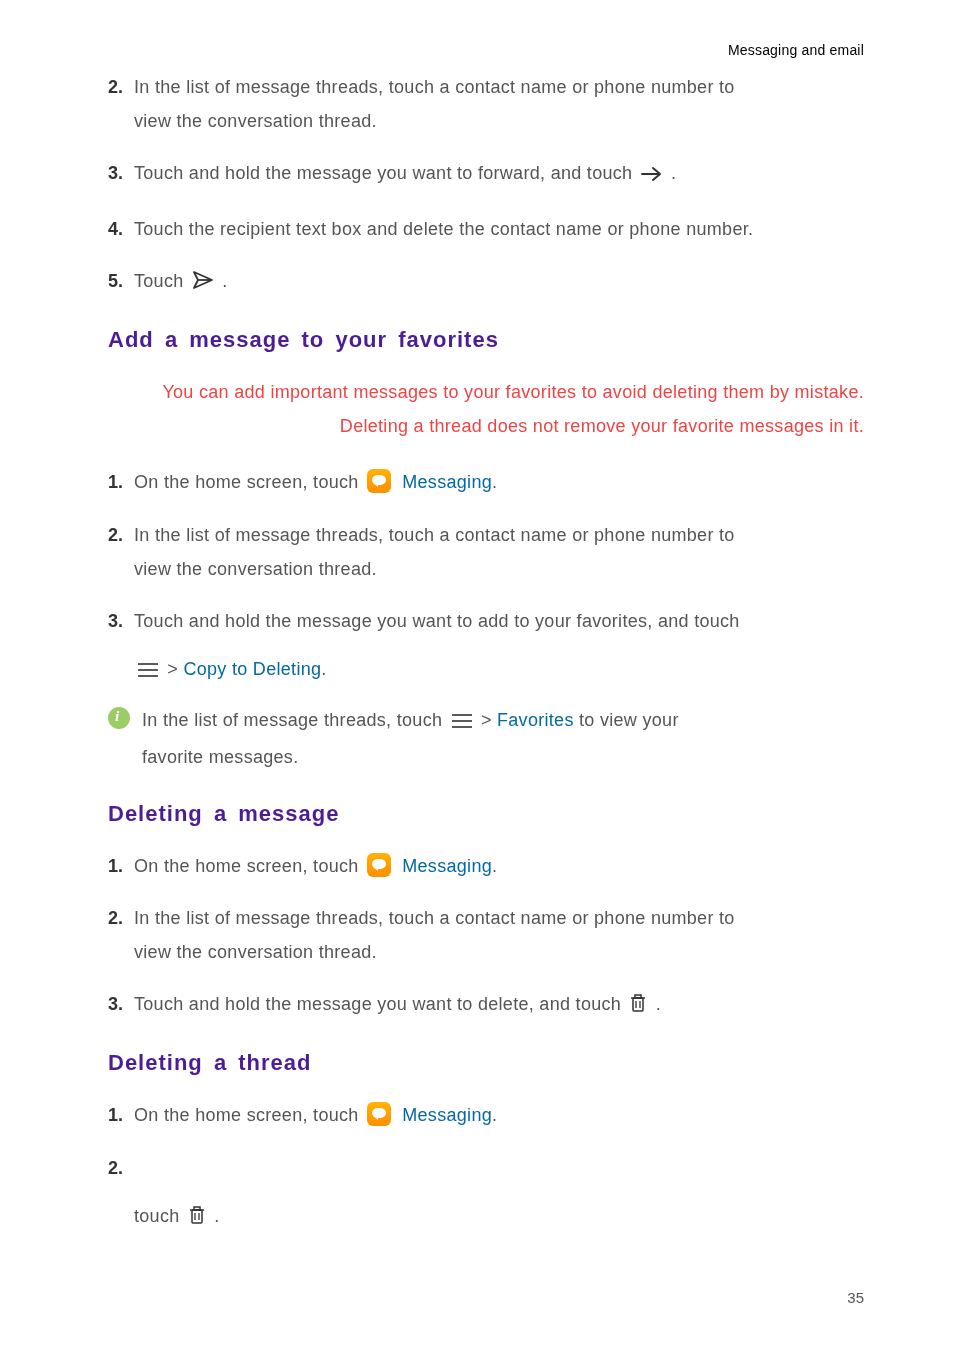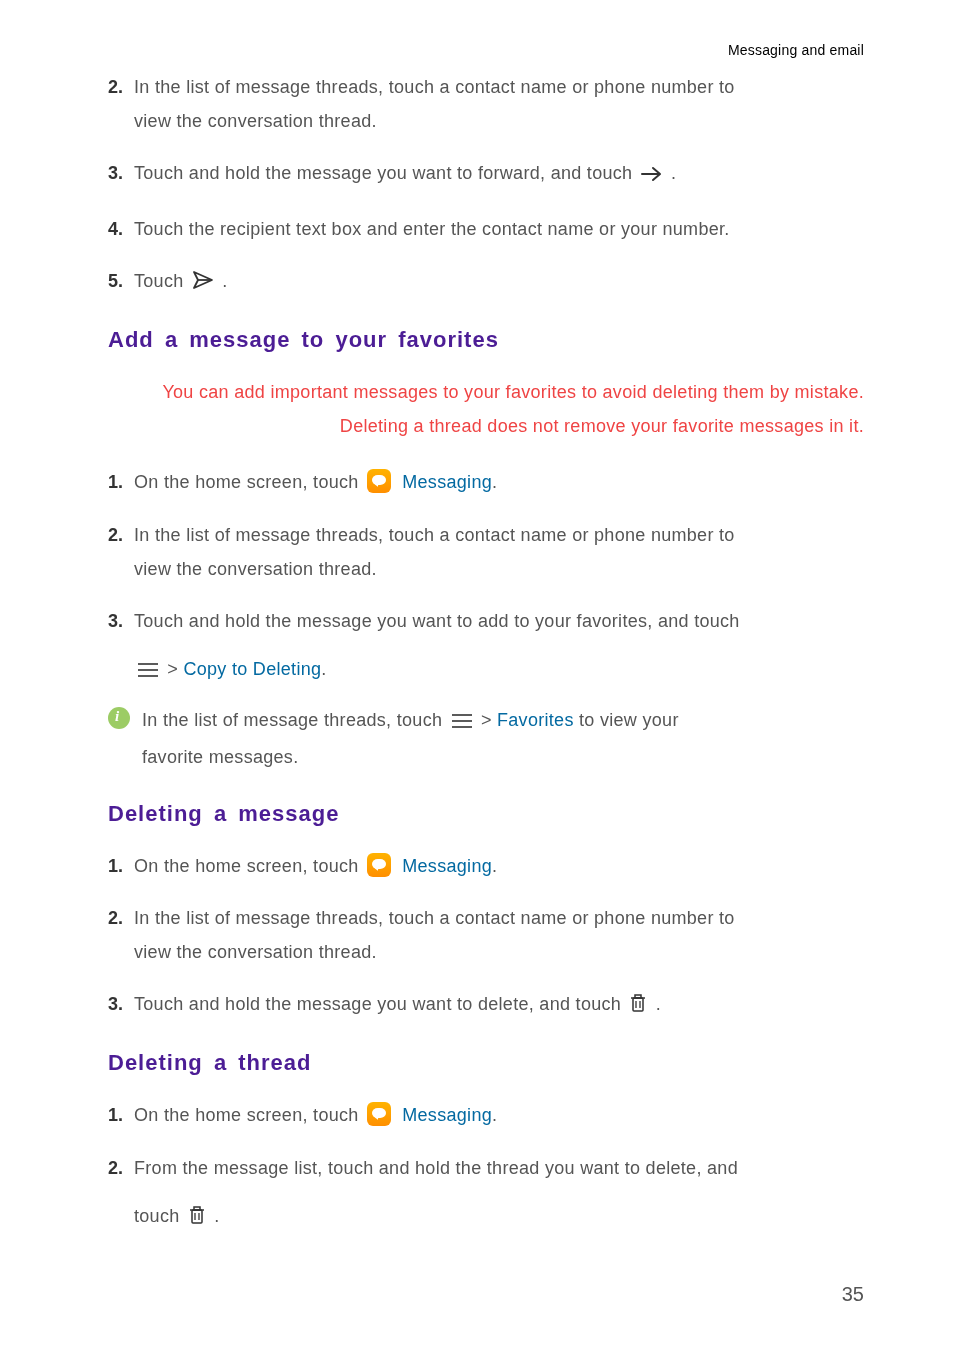--- a/index.html
+++ b/index.html
@@ -125,21 +125,21 @@
     letter-spacing: 0.3px;
   }
   .info-body .sub-line {
     display: block;
     margin-top: 0;
   }
   .pagenum {
     position: absolute;
     bottom: 46px;
     right: 90px;
-    font-size: 20px;
+    font-size: 15px;
     color: #555;
     text-align: right;
   }
   .line-icon-svg { vertical-align: -3px; }
   .gap-bot-sm { margin-bottom: 10px; }
   .indented-continue {
     padding-left: 26px;
     font-size: 18px;
     color: #555;
     line-height: 1.9;
@@ -171,21 +171,21 @@
         <svg width="22" height="16" viewBox="0 0 22 16">
             <path d="M1 8 H18 M12 2 L19 8 L12 14" stroke="#333" stroke-width="2" fill="none" stroke-linecap="round" stroke-linejoin="round"></path>
           </svg>
       </span>
       <span>.</span>
     </div>
   </div>
 
   <div class="list-item">
     <div class="list-num">4.</div>
-    <div class="list-body">Touch the recipient text box and enter the contact name or your number.</div>
+    <div class="list-body">Touch the recipient text box and delete the contact name or phone number.</div>
   </div>
 
   <div class="list-item gap-bot-sm">
     <div class="list-num">5.</div>
     <div class="list-body">
       <span>Touch </span>
       <span class="inline-icon">
         <svg width="22" height="20" viewBox="0 0 22 20">
             <path d="M2 2 L20 10 L2 18 L6 10 Z" fill="none" stroke="#333" stroke-width="1.8" stroke-linejoin="round"></path>
             <line x1="6" y1="10" x2="20" y2="10" stroke="#333" stroke-width="1.8"></line>
@@ -293,23 +293,20 @@
     <div class="list-num">1.</div>
     <div class="list-body">
       <span>On the home screen, touch </span>
       <span class="msg-app-icon"></span>
       <span class="bold">Messaging</span><span>.</span>
     </div>
   </div>
 
   <div class="list-item" style="margin-bottom:4px;">
     <div class="list-num">2.</div>
-    <div class="list-body">
-      <span>From the message list, touch and hold the thread you want to delete, and</span>
-    </div>
   </div>
   <div class="indented-continue">
     <span>touch </span>
     <span class="inline-icon">
       <svg width="18" height="20" viewBox="0 0 18 20">
           <rect x="4" y="5" width="10" height="13" rx="1" fill="none" stroke="#333" stroke-width="1.5"></rect>
           <line x1="7" y1="8" x2="7" y2="15" stroke="#333" stroke-width="1.3"></line>
           <line x1="11" y1="8" x2="11" y2="15" stroke="#333" stroke-width="1.3"></line>
           <line x1="2" y1="5" x2="16" y2="5" stroke="#333" stroke-width="1.5"></line>
           <rect x="6" y="2" width="6" height="3" fill="none" stroke="#333" stroke-width="1.5"></rect>

